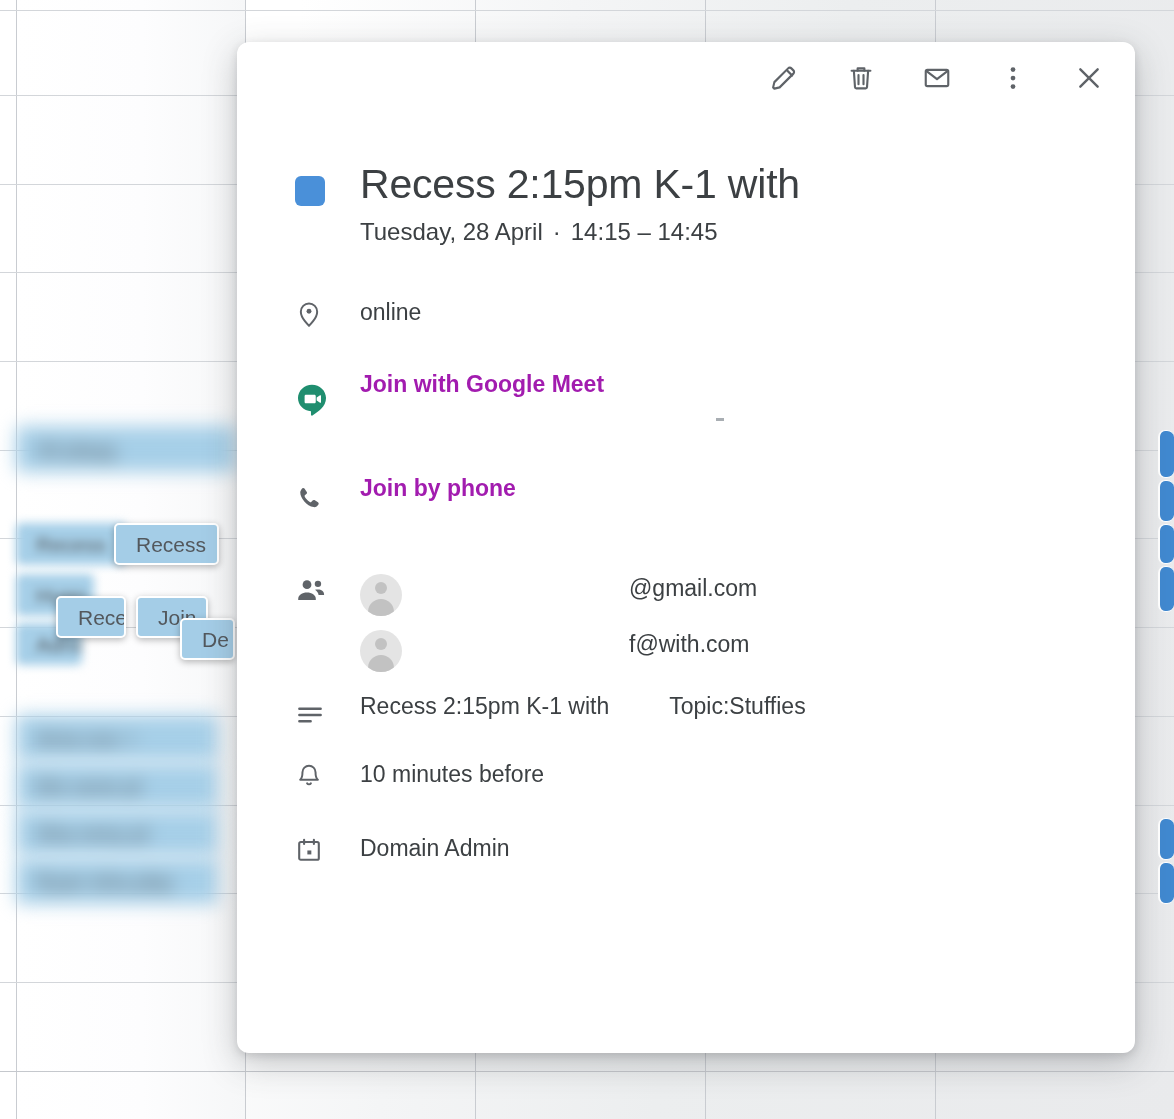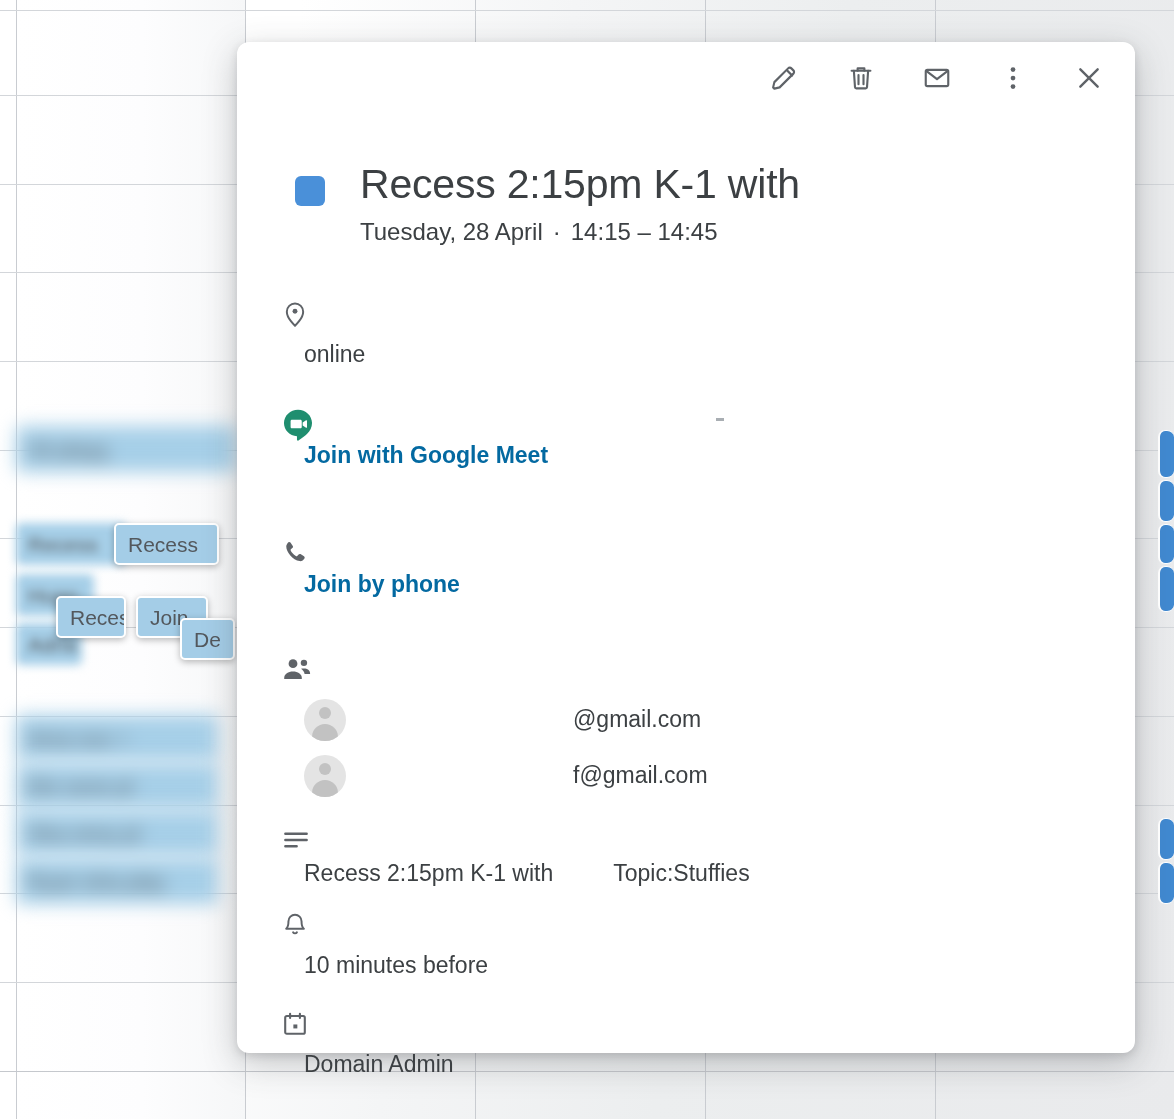--- a/index.html
+++ b/index.html
@@ -51,21 +51,21 @@
   
   .chip {
     position: absolute;
     background: #a6cfe8;
     border-radius: 5px;
     color: #53585d;
     font-size: 21px;
     line-height: 1;
     display: flex;
     align-items: center;
-    padding-left: 12px;
+    padding-left: 20px;
     white-space: nowrap;
     overflow: hidden;
   }
   .chip.b1 { filter: blur(5px); }
   .chip.b3 { filter: blur(9px); }
   .chip.sharp { filter: blur(0.3px); }
   .chip.raised {
     border: 2px solid #ffffff;
     box-shadow: 0 2px 7px rgba(0,0,0,0.28);
     background: #a4cde7;
@@ -150,57 +150,55 @@
     font-size: 24px;
     color: #3c4043;
     white-space: nowrap;
   }
   .when-dot { padding: 0 10px; }
 
   
   .row {
     display: flex;
     align-items: flex-start;
-    padding-left: 44px;
+    padding-left: 58px;
     min-height: 46px;
-    flex-direction: column;
   }
   .row-ico {
     width: 42px;
     flex: 0 0 42px;
     display: flex;
     justify-content: flex-start;
     align-items: flex-start;
     padding-top: 2px;
   }
   .row-txt {
     margin-left: 23px;
     font-size: 23px;
     color: #3c4043;
     line-height: 1.25;
   }
   .row-link {
     margin-left: 23px;
     font-size: 23px;
-    color: #0369a1;
+    color: #a21caf;
     font-weight: bold;
     text-decoration: none;
     cursor: pointer;
     line-height: 1.25;
   }
 
   .sub {
     font-size: 20px;
     color: #70757a;
     margin-top: 5px;
   }
 
   .guest-line {
     display: flex;
-    align-items: center;
     margin-top: 14px;
   }
   .avatar {
     width: 42px; height: 42px;
     border-radius: 50%;
     background: #e4e4e4;
     flex: 0 0 auto;
     position: relative;
     overflow: hidden;
   }
@@ -377,21 +375,21 @@
           </svg>
         </div>
         <div class="row-txt" style="width:100%;">
           <div id="guest-list">
               <div class="guest-line">
                 <div class="avatar"></div>
                 <div class="guest-email" style="margin-left: 42px;"><span></span><span class="redact-gap" style="width: 185px;"></span><span>@gmail.com</span></div>
               </div>
               <div class="guest-line">
                 <div class="avatar"></div>
-                <div class="guest-email" style="margin-left: 42px;"><span></span><span class="redact-gap" style="width: 185px;"></span><span>f@gmail.com</span></div>
+                <div class="guest-email" style="margin-left: 42px;"><span></span><span class="redact-gap" style="width: 185px;"></span><span>f@with.com</span></div>
               </div>
             </div>
         </div>
       </div>
 
       <div class="row" style="margin-top:20px;">
         <div class="row-ico" style="padding-top:8px;">
           <svg width="30" height="30" viewBox="0 0 24 24" fill="none" stroke="#5f6368" stroke-width="2" stroke-linecap="round">
             <path d="M3.5 7h17M3.5 12h17M3.5 17h9"></path>
           </svg>

